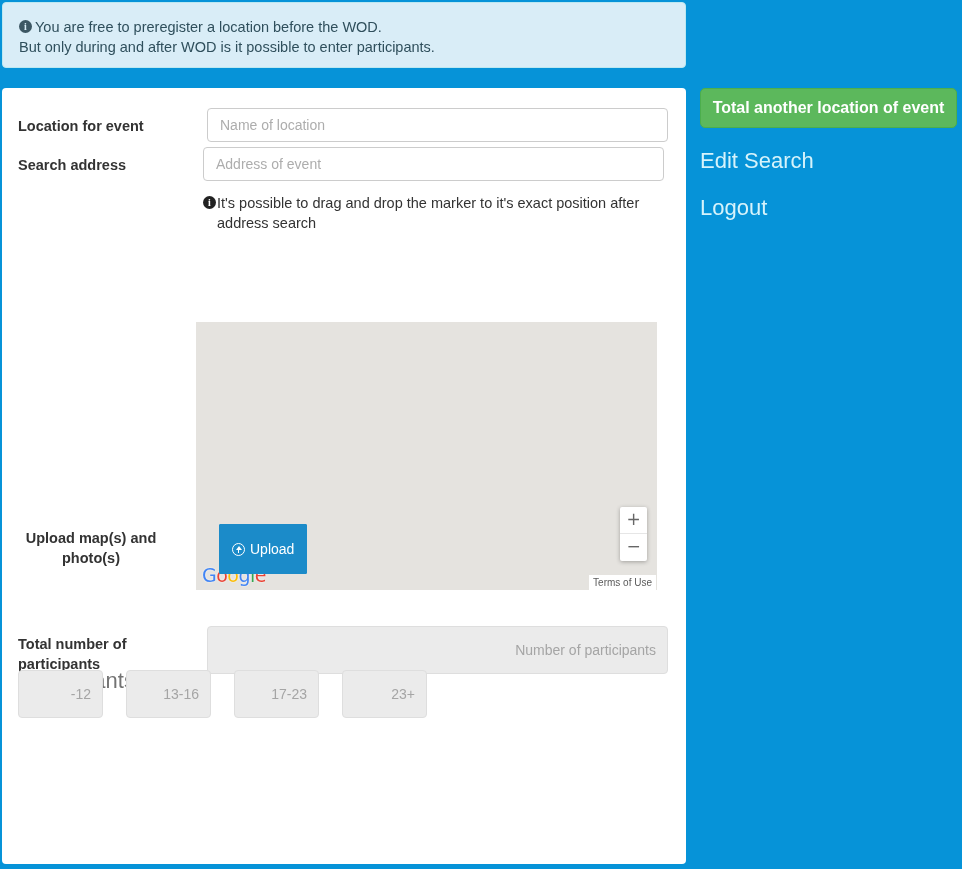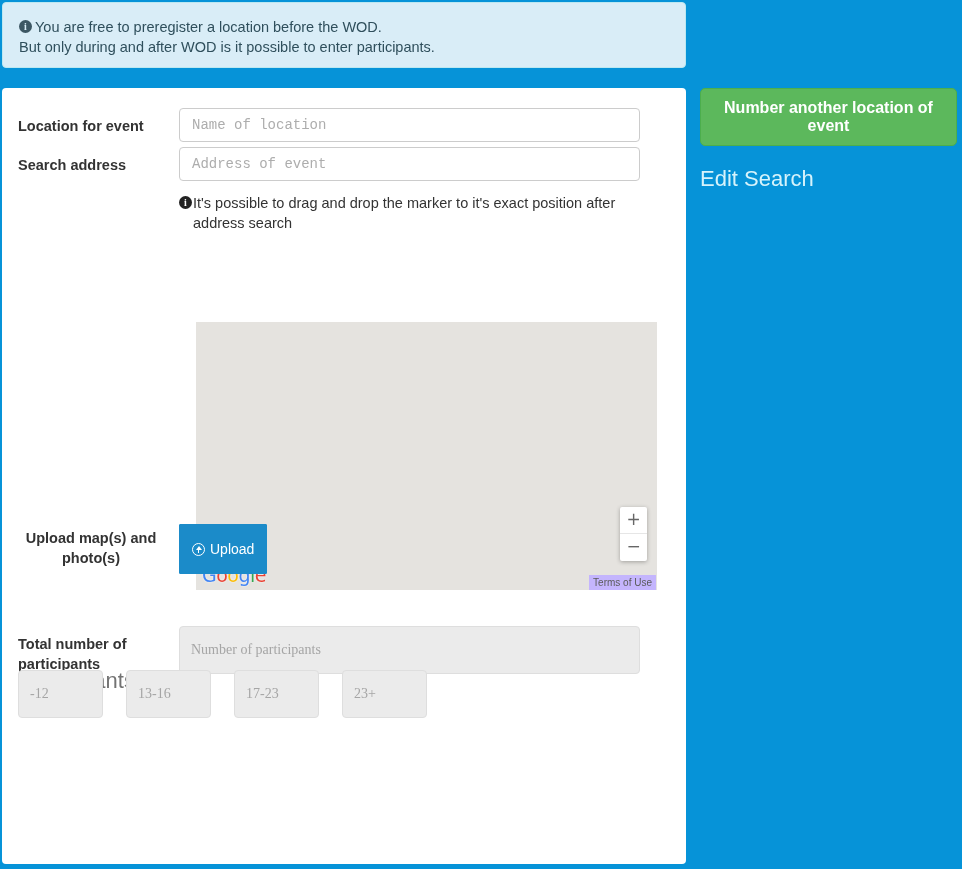--- a/index.html
+++ b/index.html
@@ -55,41 +55,42 @@
     left: 2px; top: 88px;
     width: 684px; height: 776px;
     background: #ffffff;
     border-radius: 4px;
   }
 
   .form-row {
     position: absolute;
     display: flex;
     align-items: flex-start;
+    gap: 40px;
   }
   .form-label {
     width: 161px;
     padding-right: 15px;
     text-align: left;
     font-size: 14.5px;
     font-weight: bold;
     color: #333;
     line-height: 20px;
     padding-top: 8px;
   }
   .field-col { flex: 1; }
 
   .text-input {
     width: 461px;
     height: 34px;
     border: 1px solid #ccc;
     border-radius: 4px;
     background: #fff;
     font-size: 14px;
-    font-family: Liberation Mono, monospace;
+    font-family: Liberation Sans, sans-serif;
     padding: 12px 12px;
     color: #555;
     outline: none;
   }
   .text-input::placeholder { color: #adadad; }
 
   .hint {
     position: relative;
     width: 465px;
     margin-top: 12px;
@@ -134,21 +135,21 @@
   .g3 { color: #FBBC05; } 
   .g4 { color: #4285F4; } 
   .g5 { color: #34A853; } 
   .g6 { color: #EA4335; } 
 
   .map-terms {
     position: absolute;
     right: 1px; bottom: 0px;
     font-size: 10px;
     color: #5b5b5b;
-    background: #c4b5fd;
+    background: #ffffff;
     padding: 2px 4px;
     font-family: "Liberation Sans", sans-serif;
   }
   .map-zoom {
     position: absolute;
     right: 10px; bottom: 29px;
     width: 27px;
     background: #fff;
     border-radius: 2px;
     box-shadow: 0 1px 4px rgba(0,0,0,0.3);
@@ -212,24 +213,25 @@
     color: #737373;
     line-height: 30px;
   }
 
   .input-disabled {
     background: #ebebeb;
     border: 1px solid #dedede;
     border-radius: 4px;
     height: 48px;
     font-size: 14px;
-    font-family: Liberation Serif, serif;
+    font-family: Liberation Sans, sans-serif;
     padding: 6px 11px;
     color: #999;
     outline: none;
+    text-align: right;
   }
   .input-disabled::placeholder { color: #a5a5a5; }
   .input-total { width: 461px; }
   .input-small { width: 85px; }
   .row-inputs { display: flex; gap: 23px; }
 
   
   .sidebar {
     position: absolute;
     left: 690px; top: 88px;
@@ -330,17 +332,18 @@
           <input class="input-disabled input-small" type="text" disabled="" placeholder="17-23" style="">
           <input class="input-disabled input-small" type="text" disabled="" placeholder="23+" style="">
         </div>
       </div>
     </div>
 
 
   </div>
 
   <div class="sidebar">
-    <button class="btn-create">Number another location of event</button>
+    <button class="btn-create">Total another location of event</button>
     <a class="side-link">Edit Search</a>
+    <a class="side-link">Logout</a>
   </div>
 
 </div>
 
 </body></html>

